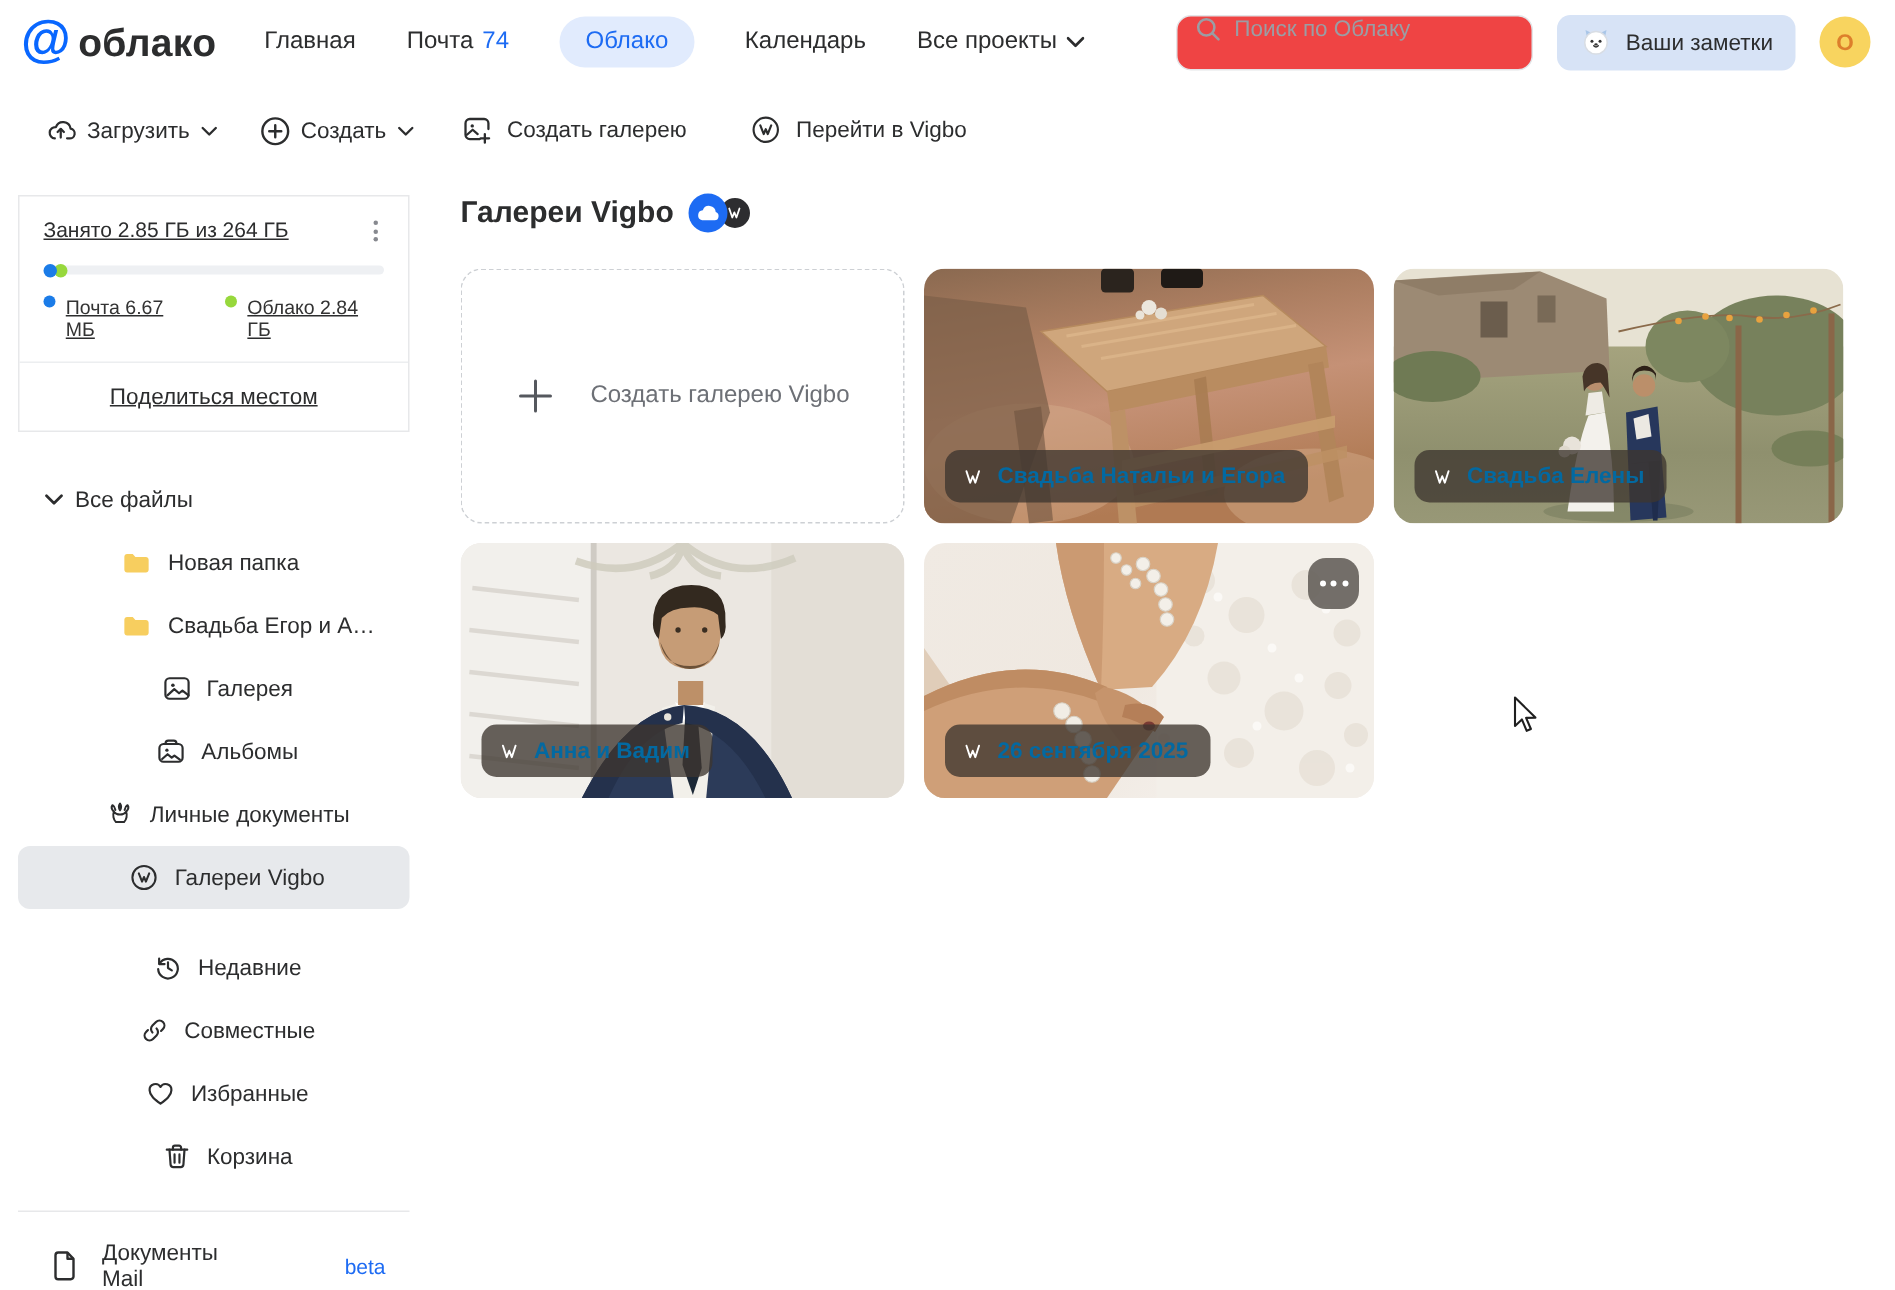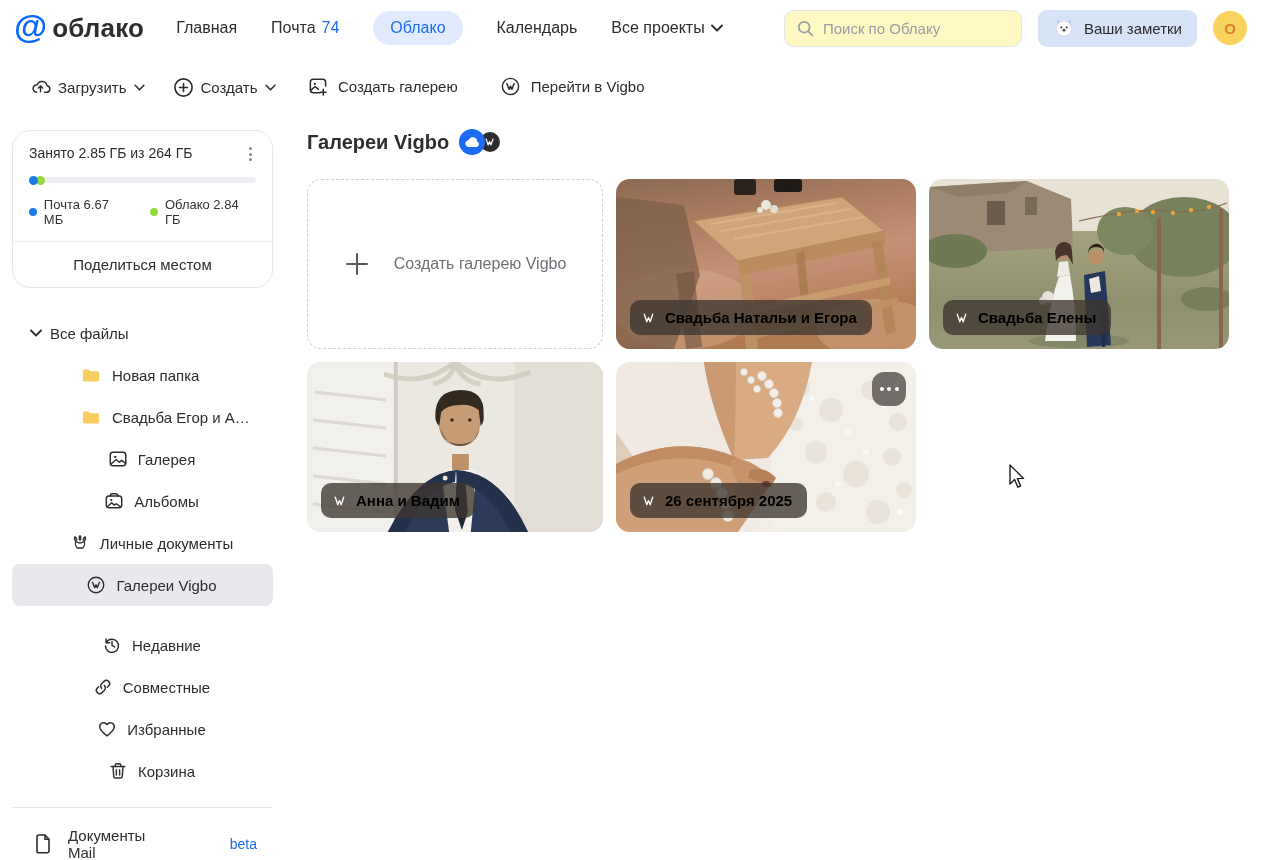--- a/index.html
+++ b/index.html
@@ -9,40 +9,40 @@
   
   .hdr { display:flex; align-items:center; height:56px; padding:0 16px 0 14px; }
   .logo { display:flex; align-items:center; gap:5px; cursor:pointer; }
   .logo-at { font-size:34px; font-weight:700; color:#0967ff; line-height:1; margin-top:-4px; }
   .logo-word { font-size:26px; font-weight:700; letter-spacing:.2px; }
   .nav { display:flex; align-items:center; gap:34px; margin-left:32px; font-size:16px; }
   .nav-item { display:flex; align-items:center; gap:6px; cursor:pointer; white-space:nowrap; }
   .nav-badge { color:#1d6bf3; }
   .nav-pill { background:#e1ebfd; color:#1d6bf3; padding:8px 17px; border-radius:20px; }
   .hdr-right { margin-left:auto; display:flex; align-items:center; gap:16px; }
-  .search { display:flex; align-items:center; gap:9px; width:238px; height:37px; border:1px solid #e3e5e8; border-radius:10px; padding:0 12px; background:#fef9c3; }
+  .search { display:flex; align-items:flex-start; gap:9px; width:238px; height:37px; border:1px solid #e3e5e8; border-radius:10px; padding:0 12px; background:#ef4444; }
   .search input { border:0; outline:0; background:transparent; font-size:15px; color:#2c2d2e; width:100%; font-family:inherit; }
   .search input::placeholder { color:#9b9da4; }
   .notes-btn { display:flex; align-items:center; gap:9px; height:37px; padding:0 15px; background:#d7e3f6; border-radius:9px; font-size:15px; cursor:pointer; }
   .avatar { width:34px; height:34px; border-radius:50%; background:#f8d45f; display:flex; align-items:center; justify-content:center; font-weight:700; font-size:15px; color:#dd7f2b; cursor:pointer; }
 
   
   .side { position:absolute; top:56px; left:0; width:285px; }
   .side-actions { display:flex; align-items:center; gap:28px; padding:16px 0 0 30px; height:46px; }
   .side-action { display:flex; align-items:center; gap:7px; font-size:15px; font-weight:500; cursor:pointer; }
 
-  .quota { margin:28px 12px 0 12px; border:1px solid #e7e8ea; border-radius:18px; padding:14px 16px 0 16px; }
+  .quota { margin:28px 12px 0 12px; border:1px solid #e7e8ea; border-radius:0; padding:14px 16px 0 16px;text-decoration:underline; }
   .quota-top { display:flex; align-items:flex-start; justify-content:space-between; font-size:14px; }
   .kebab-v { display:flex; flex-direction:column; gap:2.5px; padding:2px 4px; cursor:pointer; }
   .kebab-v i { width:3px; height:3px; border-radius:50%; background:#87898f; }
   .bar { position:relative; margin-top:14px; height:6px; border-radius:3px; background:#eef0f3; }
   .bar .dot-mail { position:absolute; left:0; top:-1.5px; width:9px; height:9px; border-radius:50%; background:#1b7ce8; z-index:2; }
   .bar .dot-cloud { position:absolute; left:7px; top:-1.5px; width:9px; height:9px; border-radius:50%; background:#97d83c; z-index:1; }
   .legend { display:flex; gap:20px; margin-top:14px; font-size:13px; color:#333; }
-  .legend-item { display:flex; align-items:center; gap:7px; }
+  .legend-item { display:flex; align-items:flex-start; gap:7px; }
   .legend-dot { width:8px; height:8px; border-radius:50%; }
   .share-row { margin:14px -16px 0 -16px; border-top:1px solid #eceef0; text-align:center; padding:14px 0; font-size:15px; cursor:pointer; }
 
   .tree-root { display:flex; align-items:center; gap:8px; padding-left:30px; margin-top:24px; height:42px; font-size:15px; cursor:pointer; }
   .tree-folder { display:flex; align-items:center; gap:12px; padding-left:82px; height:42px; font-size:15px; cursor:pointer; white-space:nowrap; }
   .side-item { display:flex; align-items:center; gap:10px; height:42px; padding-left:18px; margin:0 12px; border-radius:8px; font-size:15px; cursor:pointer; white-space:nowrap;justify-content:center; }
   .side-item.sel { background:#e7e9ec; }
   .side-group2 { margin-top:18px; }
   .side-div { border-top:1px solid #e7e8ea; margin:15px 12px; }
   .docs-row { display:flex; align-items:center; gap:16px; height:42px; padding:0 28px 0 34px; font-size:15px; cursor:pointer; }
@@ -56,21 +56,21 @@
   .page-title { font-size:20px; font-weight:700; }
   .badges { display:flex; align-items:center; }
   .badge-cloud { width:26px; height:26px; border-radius:50%; background:#1d6bf3; display:flex; align-items:center; justify-content:center; z-index:2; }
   .badge-v { width:24px; height:24px; border-radius:50%; background:#2d2d30; display:flex; align-items:center; justify-content:center; margin-left:-7px; border:2px solid #fff; z-index:1; }
 
   .grid { display:grid; grid-template-columns:296px 300px 300px; grid-auto-rows:170px; gap:13px; margin:24px 0 0 22px; }
   .card { position:relative; border-radius:14px; overflow:hidden; cursor:pointer; }
   .card-create { border:1.5px dashed #cdd0d4; border-radius:14px; display:flex; flex-direction:row; align-items:center; justify-content:center; gap:24px; background:#fff; }
   .create-label { font-size:16px; color:#6d7076; }
   .card svg.cover { position:absolute; inset:0; width:100%; height:100%; display:block; }
-  .pill { position:absolute; left:14px; bottom:14px; display:flex; align-items:center; gap:9px; padding:9px 15px 9px 12px; border-radius:10px; background:rgba(62,54,47,.78); color:#000000; font-size:15px; font-weight:600; white-space:nowrap; }
+  .pill { position:absolute; left:14px; bottom:14px; display:flex; align-items:center; gap:9px; padding:9px 15px 9px 12px; border-radius:10px; background:rgba(62,54,47,.78); color:#0369a1; font-size:15px; font-weight:600; white-space:nowrap; }
   .card-kebab { position:absolute; top:10px; right:10px; width:34px; height:34px; border-radius:12px; background:rgba(97,92,87,.88); display:flex; align-items:center; justify-content:center; gap:3.5px; }
   .card-kebab i { width:4px; height:4px; border-radius:50%; background:#fff; }
 
   .cursor { position:absolute; left:1008px; top:464px; z-index:50; pointer-events:none; }
   .ico { flex:none; display:inline-flex; }
 </style>
 </head>
 <body>
 
 <div class="stage">

